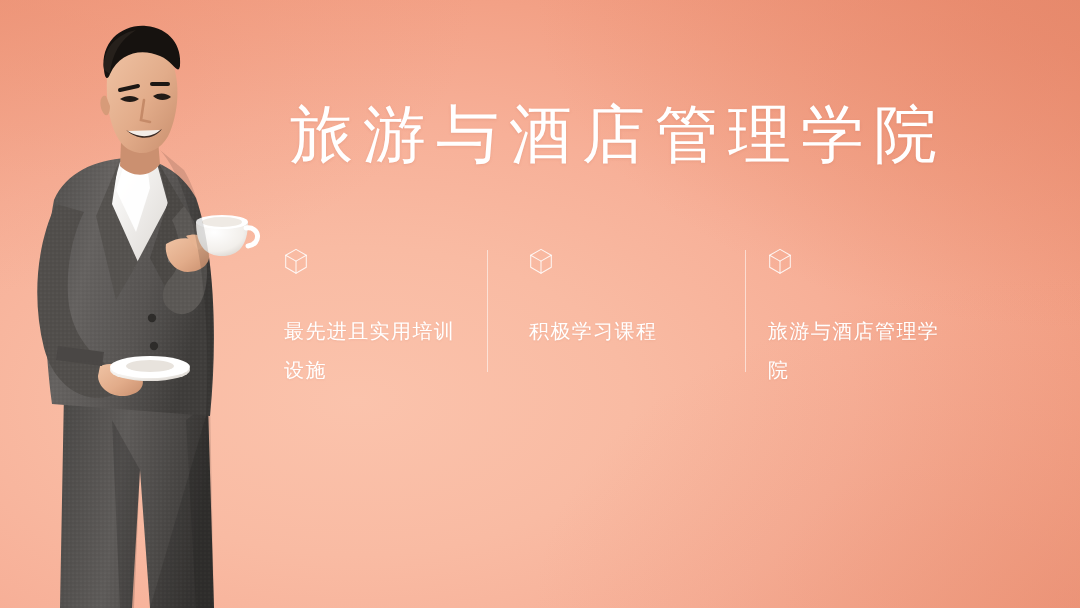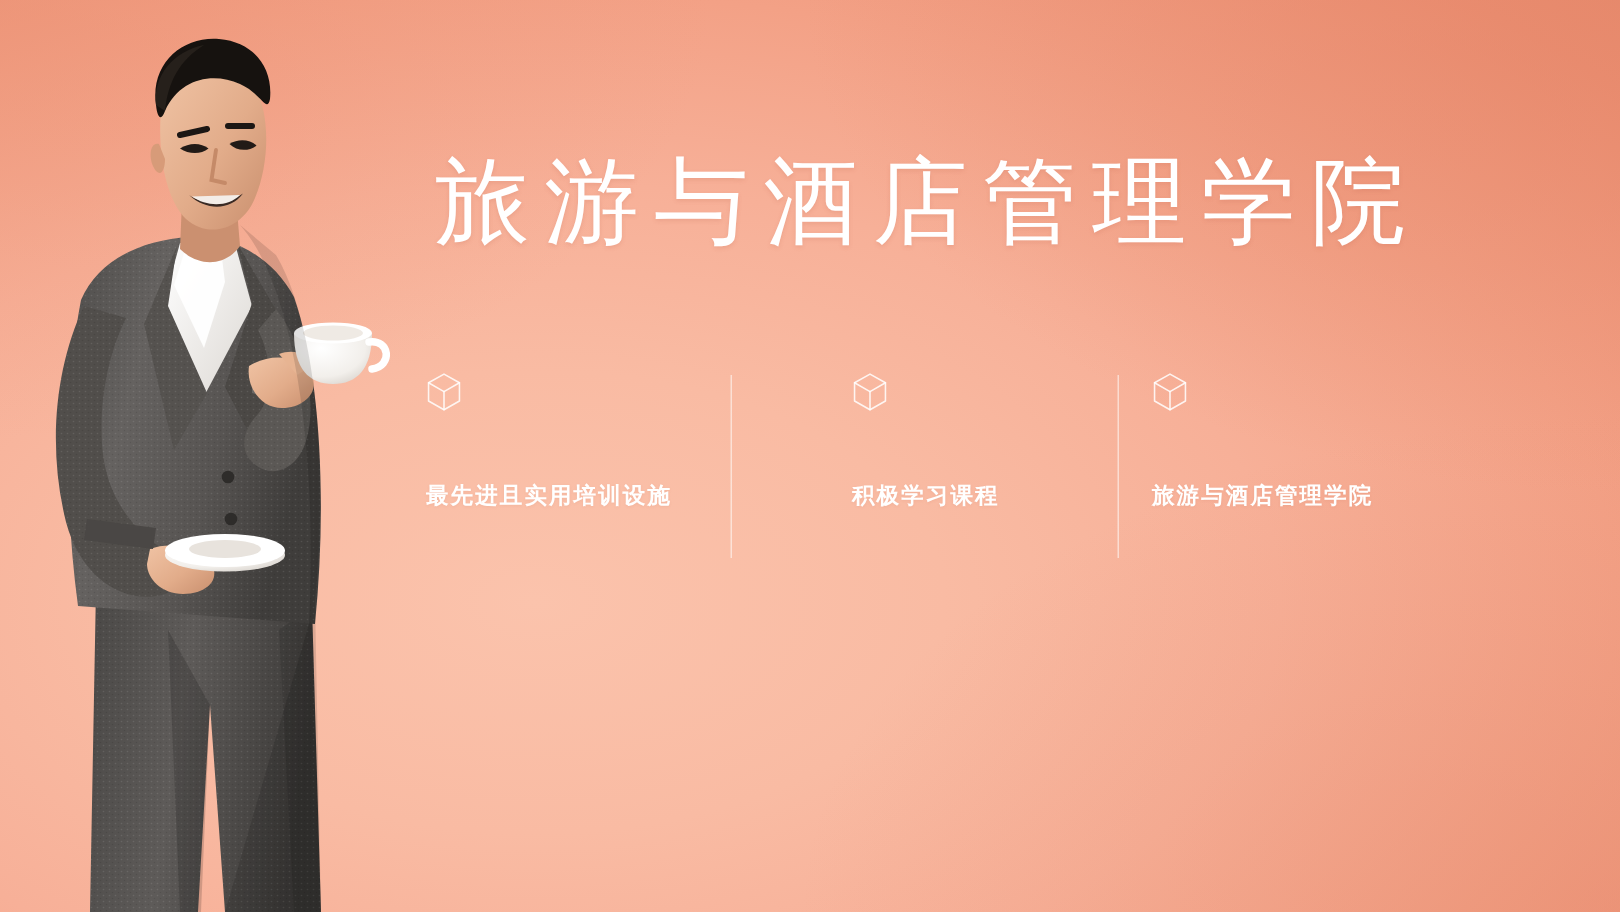--- a/index.html
+++ b/index.html
@@ -88,38 +88,38 @@
     top: 248px;
     width: 700px;
     height: 130px;
   }
   .feature {
     position: absolute;
     top: 0;
     width: 210px;
   }
   .feature.f1 { left: 0px; }
-  .feature.f2 { left: 245px; margin-left: 39px; }
+  .feature.f2 { left: 245px; }
   .feature.f3 { left: 484px; }
 
   .cube-icon {
     display: block;
     width: 24px;
     height: 27px;
     margin-bottom: 37px;
   }
   .cube-icon svg { display: block; width: 24px; height: 27px; }
 
   .feature-label {
-    font-size: 15px;
+    font-size: 20px;
     line-height: 39px;
     color: #FFFFFF;
     letter-spacing: 1.4px;
     max-width: 180px;
-    font-weight: 700;
+    font-weight: 400;
     text-shadow: 0 1px 2px rgba(190,95,70,0.12);
   }
 
   .divider {
     position: absolute;
     top: 2px;
     width: 1px;
     height: 122px;
     background: rgba(255,255,255,0.55);
   }

